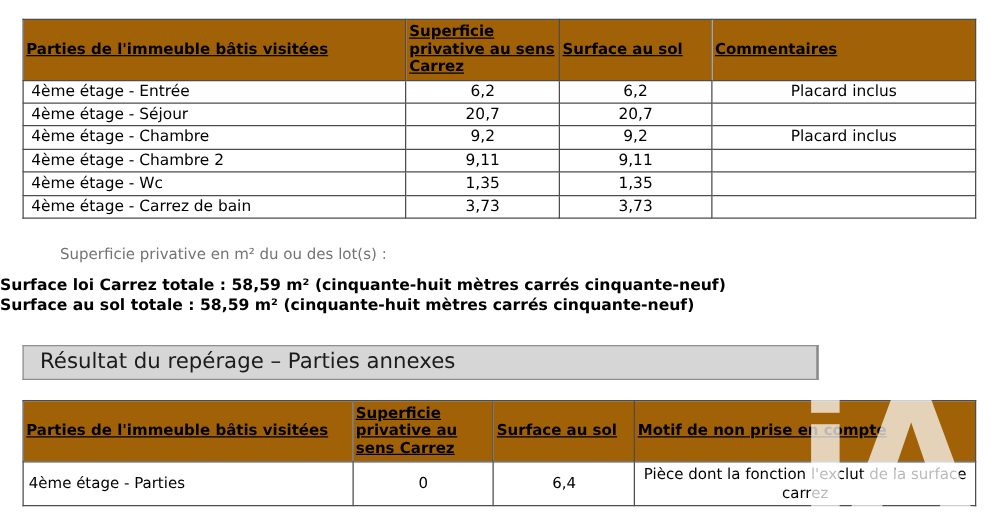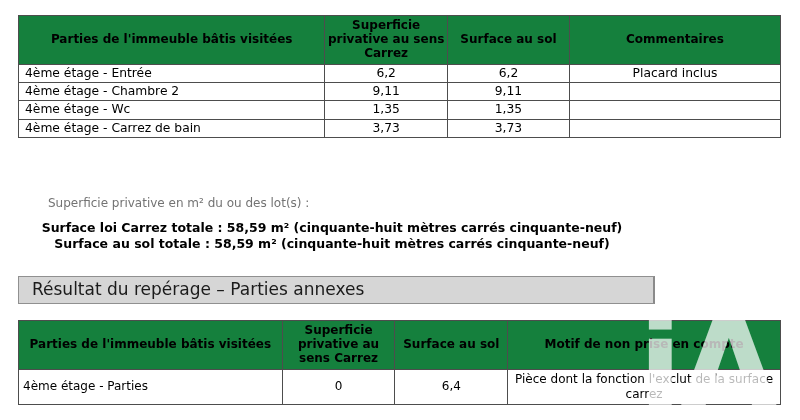--- a/index.html
+++ b/index.html
@@ -16,48 +16,49 @@
   table.tbl{
     position:absolute;left:18px;width:763px;
     border-collapse:collapse;table-layout:fixed;
     background:#fff;
   }
   .tbl th,.tbl td{
     border:1px solid #4d4d4d;
     overflow:hidden;
   }
   .tbl th{
-    background:#15803d;
+    background:#a16207;
     font-weight:bold;
     font-size:12px;
     line-height:1.16;
-    text-align:center;
+    text-align:left;
     padding:3px 2px;
     color:#000;
+    text-decoration:underline;
   }
   .tbl td{
     font-size:12.3px;
     line-height:1.25;
     text-align:center;
     padding:1px 16px;
     color:#000;
     vertical-align:middle;
   }
   .tbl td.cell-left{text-align:left;padding-left:6px;}
 
   #main-table{top:15px;}
   #main-table td{height:15px;}
 
   .intro-line{
     position:absolute;left:48px;top:196px;
     font-size:12px;line-height:14px;color:#737373;
   }
   .totals{
     position:absolute;left:0;top:220px;width:664px;
-    text-align:center;font-weight:bold;
+    text-align:left;font-weight:bold;
     font-size:12.5px;line-height:15.5px;color:#000;
   }
   .section-banner{
     position:absolute;left:18px;top:276px;
     width:637px;height:28px;
     box-sizing:border-box;
     background:#d6d6d6;
     border:1px solid #909090;
     border-right:2px solid #8a8a8a;
     font-size:17px;line-height:25px;
@@ -95,20 +96,32 @@
         <th>Superficie privative au sens Carrez</th>
         <th>Surface au sol</th>
         <th>Commentaires</th>
       </tr>
     </thead>
     <tbody>
       <tr>
         <td class="cell-left">4ème étage - Entrée</td>
         <td>6,2</td>
         <td>6,2</td>
+        <td>Placard inclus</td>
+      </tr>
+      <tr>
+        <td class="cell-left">4ème étage - Séjour</td>
+        <td>20,7</td>
+        <td>20,7</td>
+        <td></td>
+      </tr>
+      <tr>
+        <td class="cell-left">4ème étage - Chambre</td>
+        <td>9,2</td>
+        <td>9,2</td>
         <td>Placard inclus</td>
       </tr>
       <tr>
         <td class="cell-left">4ème étage - Chambre 2</td>
         <td>9,11</td>
         <td>9,11</td>
         <td></td>
       </tr>
       <tr>
         <td class="cell-left">4ème étage - Wc</td>

